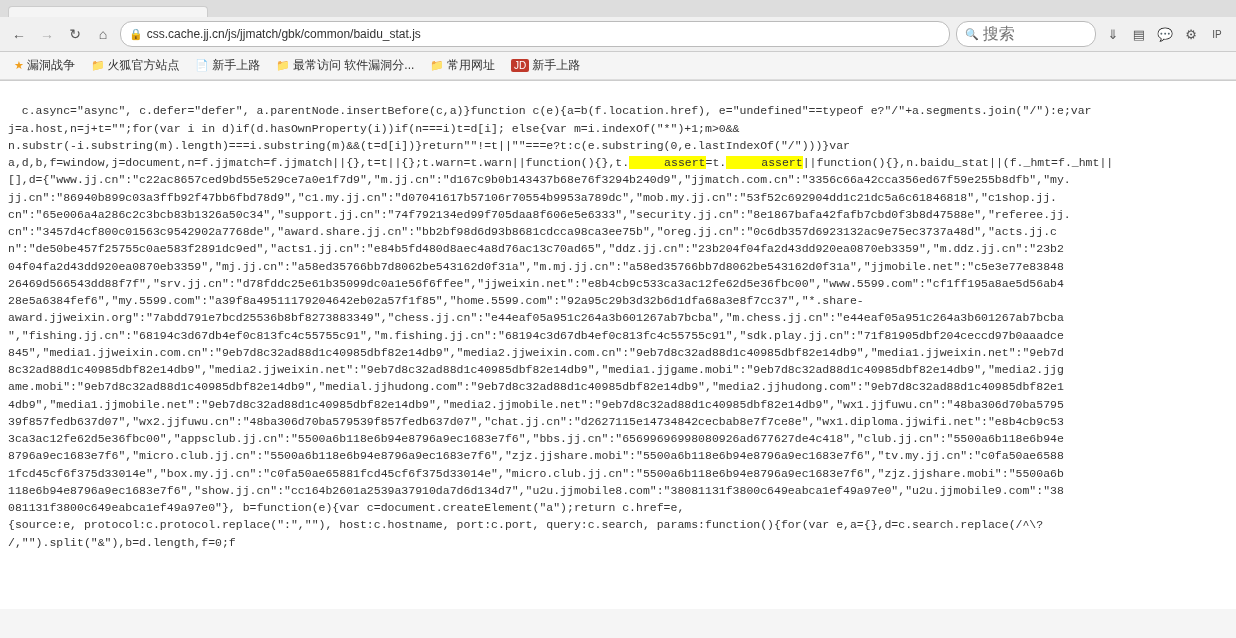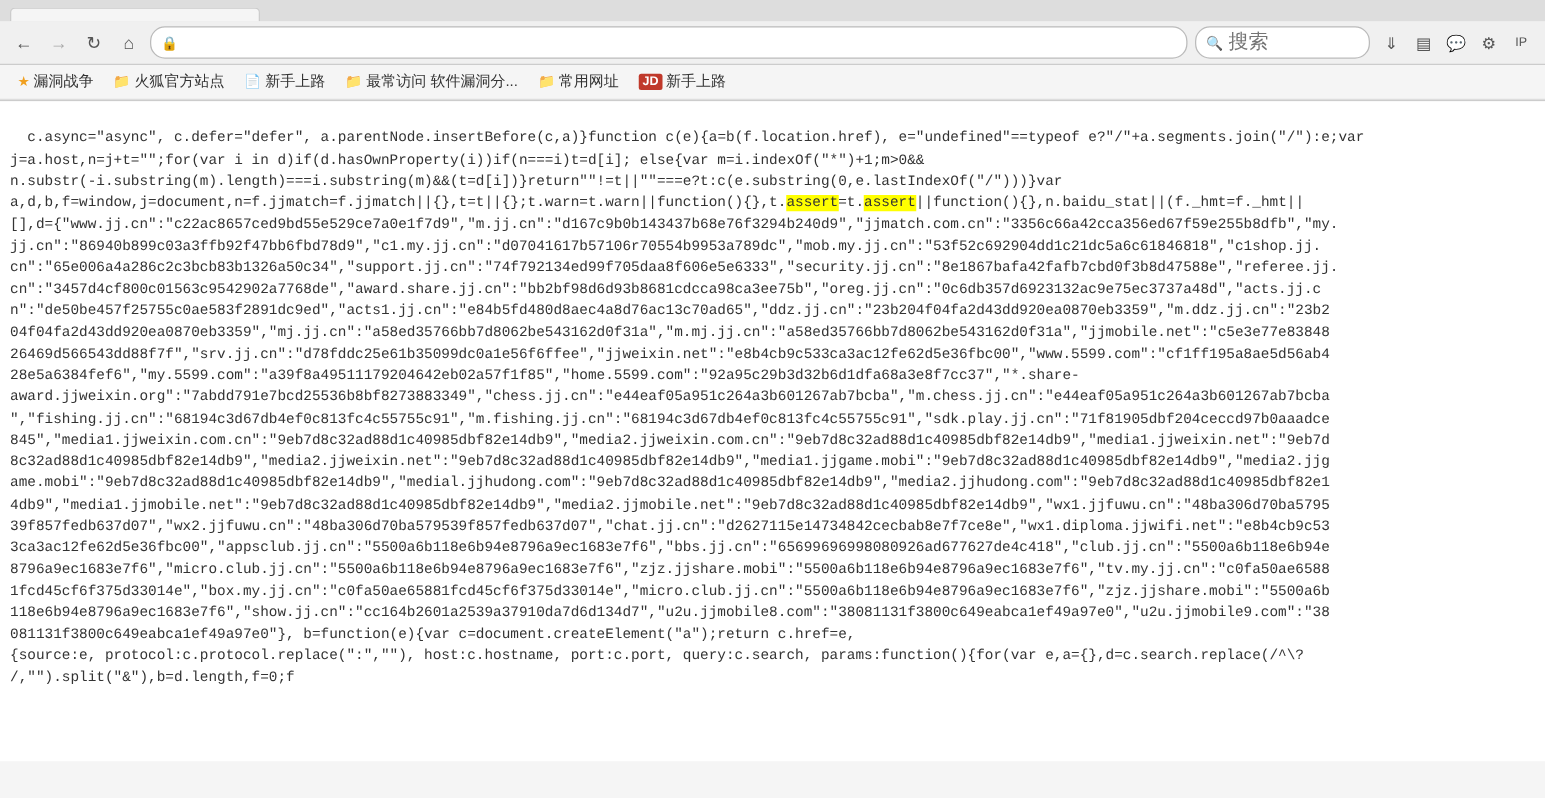--- a/index.html
+++ b/index.html
@@ -172,41 +172,42 @@
     .folder-icon {
       color: #f0a020;
     }
 
     .jd-badge {
       background: #c0392b;
       color: white;
       font-size: 10px;
       padding: 1px 3px;
       border-radius: 2px;
-      font-weight: bold;
+      font-weight: normal;
     }
 
     
     .content-area {
       background: white;
       padding: 4px 8px;
       height: calc(638px - 110px);
       overflow-y: auto;
       overflow-x: hidden;
       font-family: 'Courier New', 'Consolas', monospace;
       font-size: 11.5px;
       color: #333;
       line-height: 1.5;
       white-space: pre-wrap;
       word-break: break-all;
     }
 
     mark.highlight {
       background: #ffff00;
       color: #333;
+      padding-left: 35px;
     }
   </style>
 </head>
 <body>
 
 <div class="browser-chrome">
 
   <div class="tab-bar">
     <div class="tab">
       <span></span>
@@ -214,20 +215,21 @@
   </div>
 
   <div class="nav-bar">
     <button class="nav-btn">←</button>
     <button class="nav-btn disabled">→</button>
     <button class="nav-btn">↻</button>
     <button class="nav-btn">⌂</button>
 
     <div class="address-bar-container">
       <span class="lock-icon">🔒</span>
+      <input class="address-bar" type="text" value="css.cache.jj.cn/js/jjmatch/gbk/common/baidu_stat.js" style="">
     </div>
 
     <div class="search-bar-container">
       <span class="search-icon">🔍</span>
       <input class="search-input" type="text" placeholder="搜索" style="">
     </div>
 
     <div class="toolbar-icons">
       <div class="toolbar-icon">⇓</div>
       <div class="toolbar-icon">▤</div>

